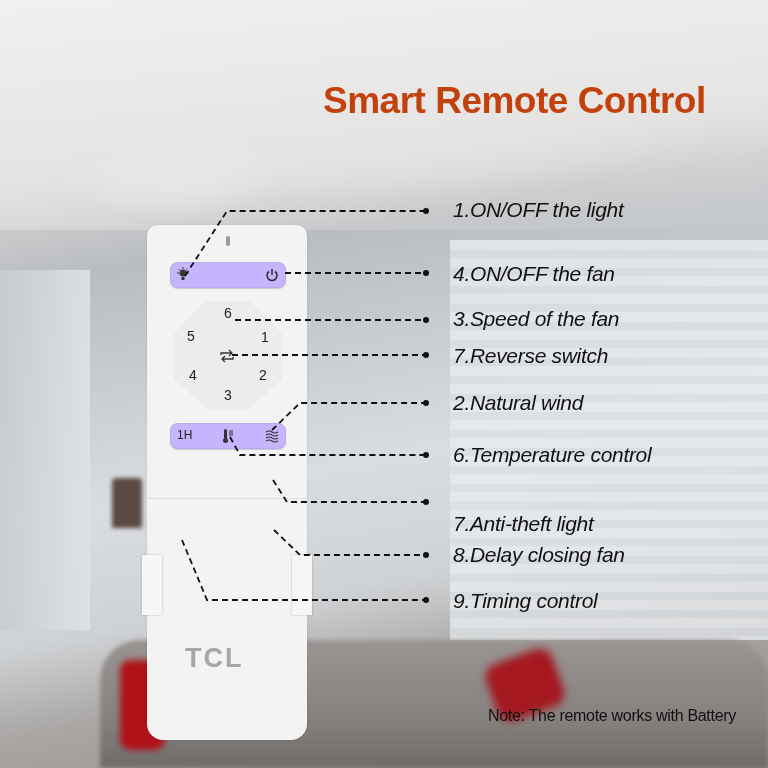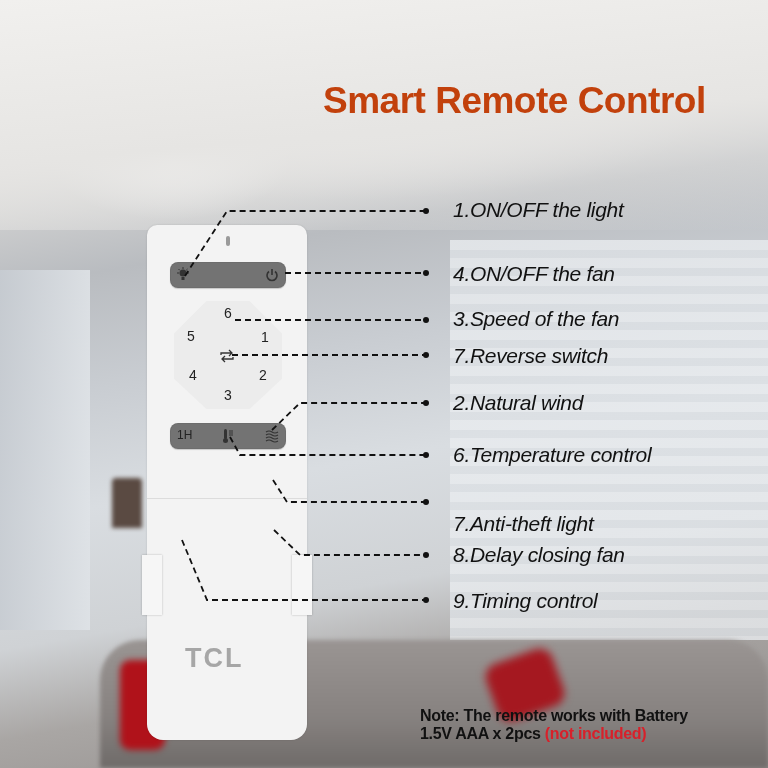--- a/index.html
+++ b/index.html
@@ -18,34 +18,34 @@
     background:linear-gradient(180deg,#9a9593 0%,#878280 60%,#6f6b69 100%);border-radius:40px 40px 0 0;filter:blur(2px);}
   .pillow-red{position:absolute;left:120px;top:660px;width:45px;height:90px;background:#b0121a;border-radius:10px;filter:blur(3px);}
   .pillow-red2{position:absolute;left:490px;top:655px;width:70px;height:60px;background:#a51820;border-radius:14px;filter:blur(4px);transform:rotate(-20deg);}
   .lamp{position:absolute;left:112px;top:478px;width:30px;height:50px;background:#5a4a42;border-radius:4px 4px 0 0;filter:blur(2px);}
 
   .title{position:absolute;left:285px;top:80px;font-size:37px;font-weight:bold;color:#c2410c;letter-spacing:-0.5px;white-space:nowrap;margin-left:38px;}
 
   
   .remote{position:absolute;left:147px;top:225px;width:160px;height:515px;background:#f3f3f3;border-radius:10px 10px 16px 16px;box-shadow:0 0 2px rgba(0,0,0,.15);}
   .remote .led{position:absolute;left:79px;top:11px;width:4px;height:10px;border-radius:3px;background:#9a9a9a;}
-  .rbtn{position:absolute;left:23px;width:116px;height:26px;background:#737373;border-radius:8px;box-shadow:0 1px 1px rgba(0,0,0,.18), inset 0 0 0 1px rgba(0,0,0,.05);}
+  .rbtn{position:absolute;left:23px;width:116px;height:26px;background:#c4b5fd;border-radius:8px;box-shadow:0 1px 1px rgba(0,0,0,.18), inset 0 0 0 1px rgba(0,0,0,.05);}
   .rbtn .lbl{position:absolute;left:7px;top:5px;font-size:12px;color:#222;}
   .ico{position:absolute;top:5px;width:16px;height:16px;font-size:13px;line-height:16px;text-align:center;color:#333;}
   .hex{position:absolute;left:27px;top:76px;width:108px;height:108px;background:#ececec;
     clip-path:polygon(30% 0,70% 0,100% 30%,100% 72%,70% 100%,30% 100%,0 72%,0 30%);}
   .num{position:absolute;font-size:14px;color:#222;}
   .clip{position:absolute;top:330px;width:20px;height:60px;background:#f6f6f6;box-shadow:0 0 2px rgba(0,0,0,.25);}
   .logo{position:absolute;left:38px;top:418px;font-size:27px;font-weight:bold;color:#a6a6a6;letter-spacing:2px;}
   .seam{position:absolute;left:0;top:273px;width:160px;height:1px;background:#dcdcdc;}
 
   
   .label{position:absolute;left:453px;font-size:21px;color:#111;white-space:nowrap;letter-spacing:-0.3px;font-style:italic;}
   svg.lines{position:absolute;left:0;top:0;}
-  .note{position:absolute;left:443px;top:707px;font-size:16px;color:#111;white-space:nowrap;letter-spacing:-0.3px;width:335px;font-weight:bold;}
+  .note{position:absolute;left:443px;top:707px;font-size:16px;color:#111;white-space:nowrap;letter-spacing:-0.3px;text-align:right;width:335px;}
   .note .l2{display:block;margin-right:34px;}
   .red{color:#d8202a;}
 </style>
 </head>
 <body>
 
 <div class="bg"></div>
 <div class="ceiling"></div>
 <div class="window-l"></div>
 <div class="window-r"></div>
@@ -145,14 +145,13 @@
 <div class="label" style="top:307px">3.Speed of the fan</div>
 <div class="label" style="top:344px">7.Reverse switch</div>
 <div class="label" style="top:391px">2.Natural wind</div>
 <div class="label" style="top:443px">6.Temperature control</div>
 <div class="label" style="top:512px">7.Anti-theft light</div>
 <div class="label" style="top:543px">8.Delay closing fan</div>
 <div class="label" style="top:589px">9.Timing control</div>
 
 <div class="note" style="left:420px">
   <span style="display:block;margin-right:19px">Note: The remote works with Battery</span>
-  <span class="l2"><span>1.5V AAA x 2pcs</span> <span class="red">(not included)</span></span>
 </div>
 
 </body></html>

